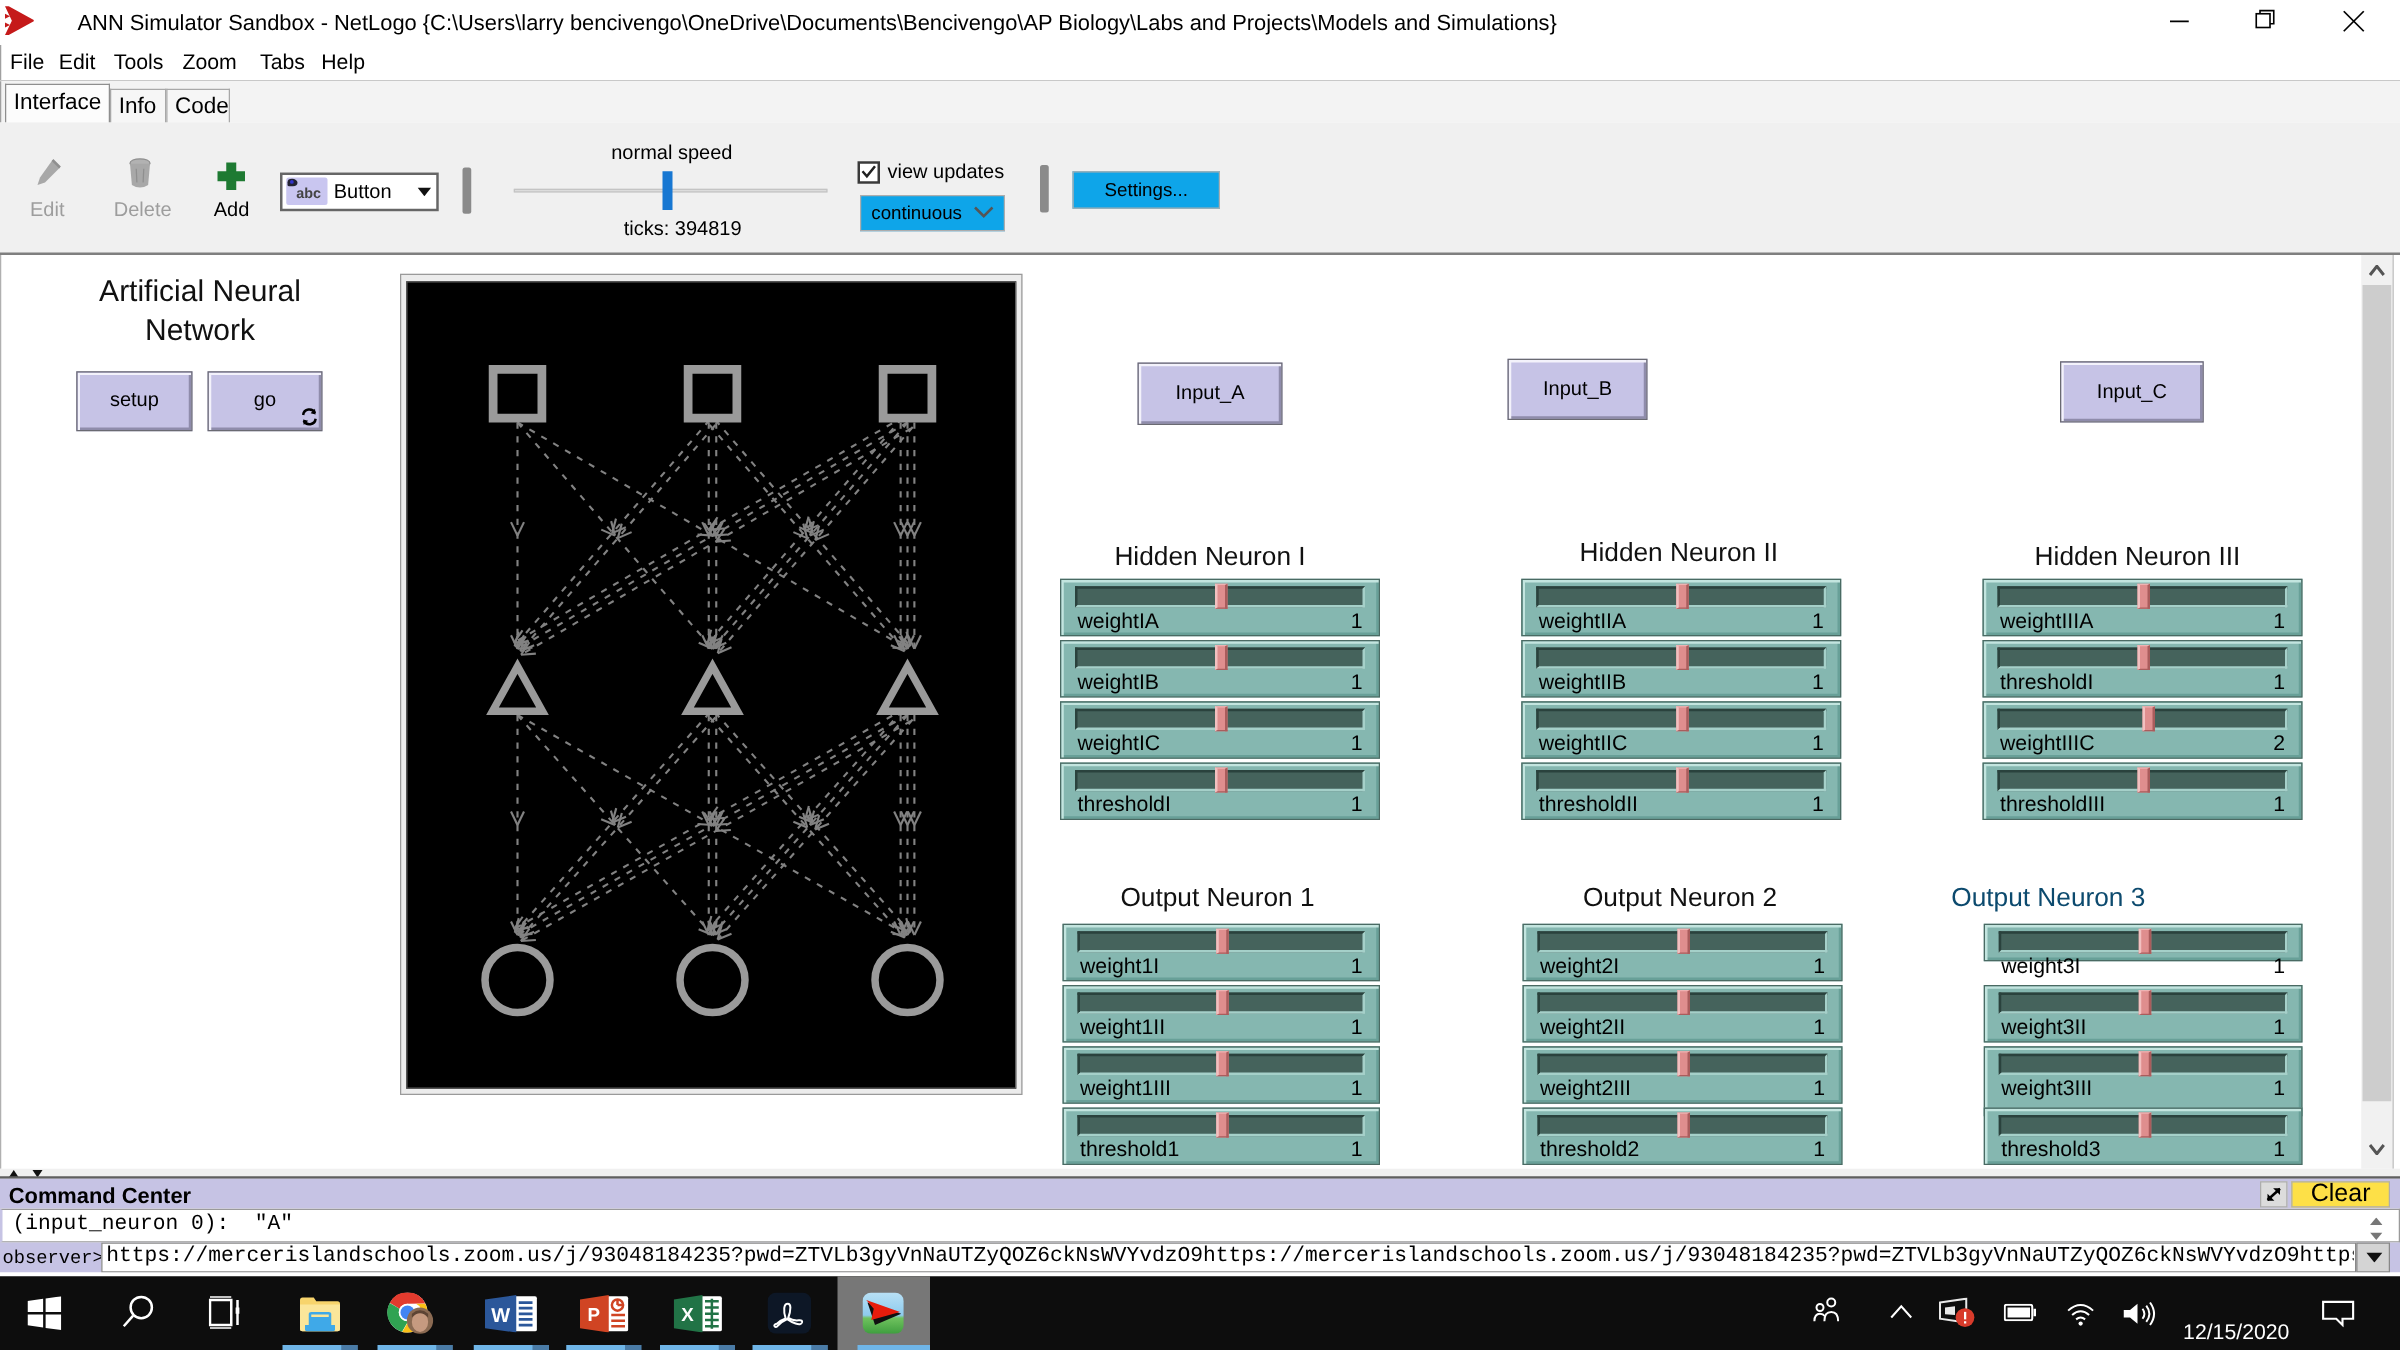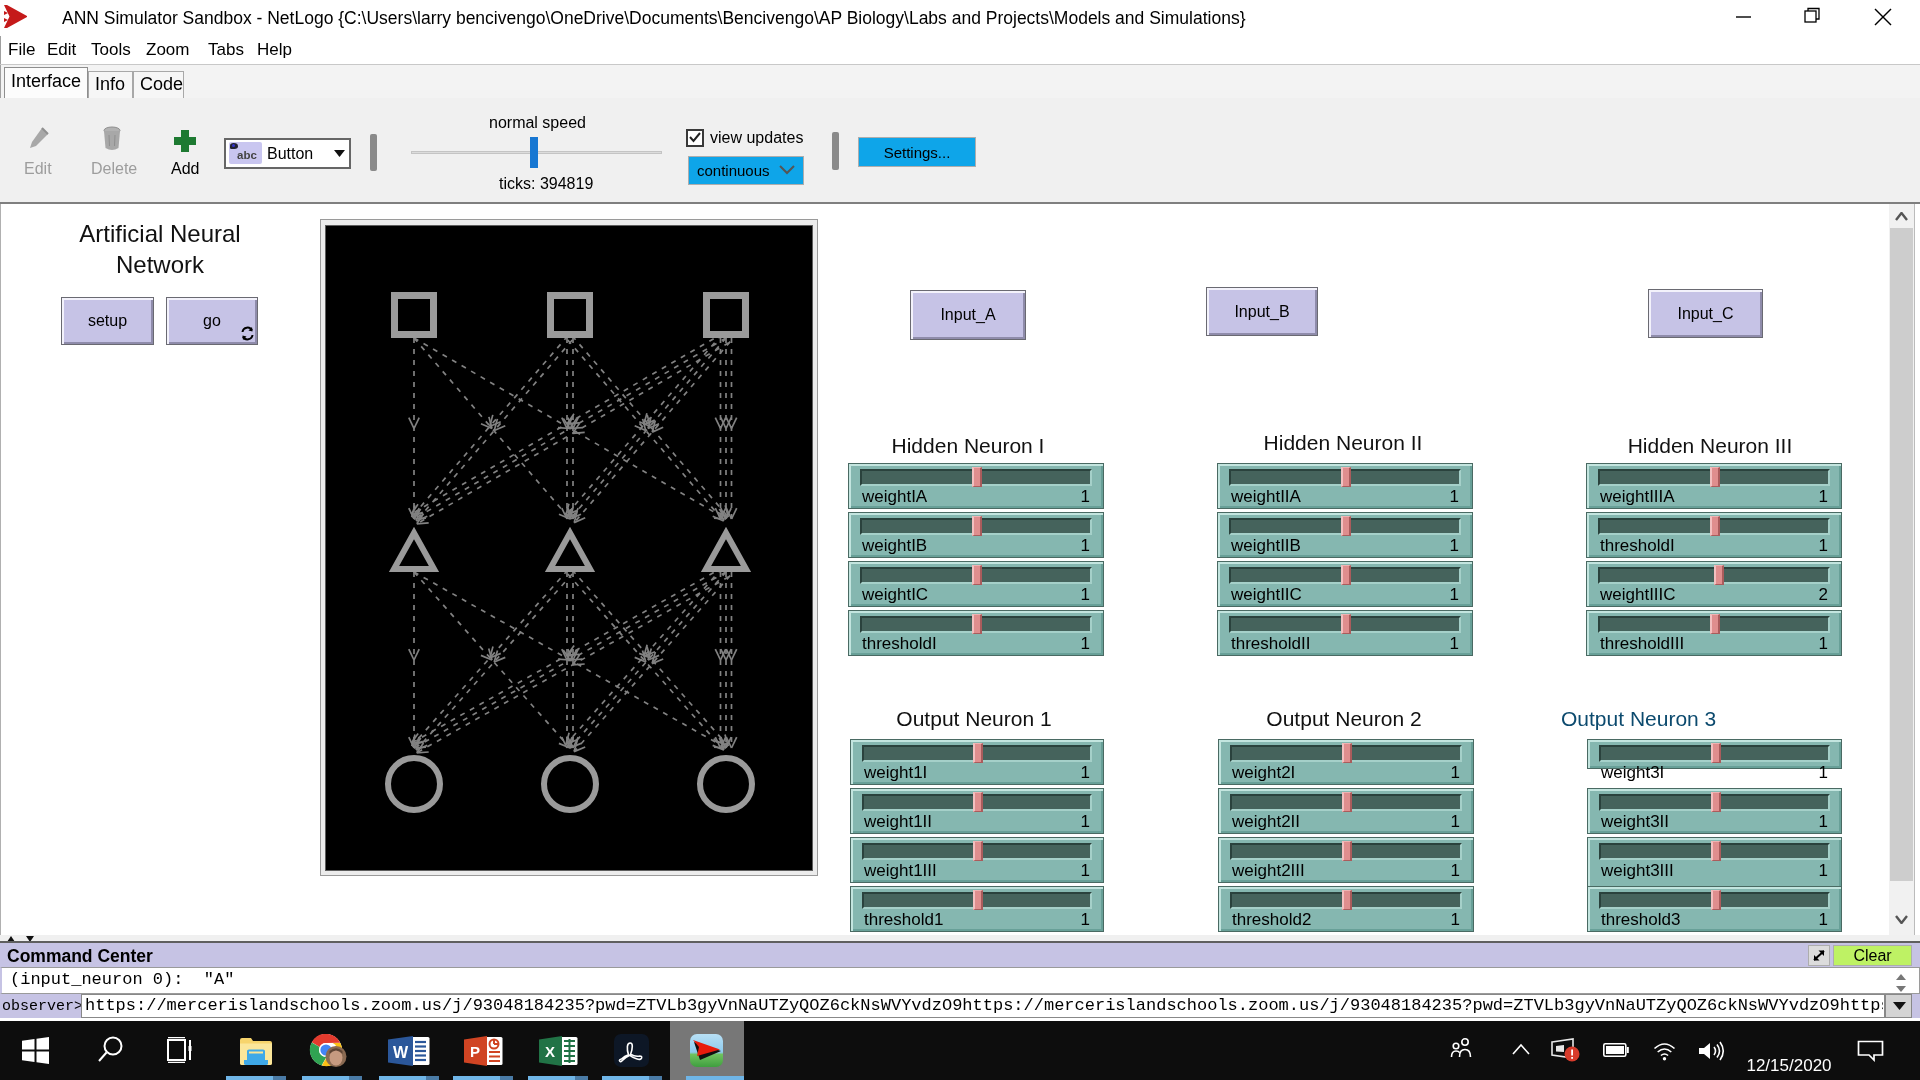--- a/index.html
+++ b/index.html
@@ -464,21 +464,21 @@
   </svg>
 <div class="abs" style="left:0;top:941px;width:1920px;height:2px;background:#5f5f5f"></div>
 <div class="abs" style="left:0;top:943px;width:1920px;height:24px;background:#c6c3e4"></div>
 <div class="t" style="left:7px;top:946px;font-size:17.5px;font-weight:bold;color:#000">Command Center</div>
 <div class="winbtn" style="left:1808px;top:945px;width:22px;height:21px;background:#dcdcdc"></div>
 <svg class="abs" style="left:1812px;top:949px" width="14" height="13" viewBox="0 0 14 13">
     <line x1="2" y1="11" x2="12" y2="2" stroke="#000" stroke-width="2"></line>
     <path d="M12 7 V1.5 H6.5 Z" fill="#000"></path>
     <path d="M2 6 V11.5 H7.5 Z" fill="#000"></path>
   </svg>
-<div class="winbtn" style="left:1833px;top:945px;width:79px;height:21px;background:#bef264;font-size:16px">Clear</div>
+<div class="winbtn" style="left:1833px;top:945px;width:79px;height:21px;background:#fde047;font-size:20px">Clear</div>
 <div class="abs" style="left:0;top:967px;width:1920px;height:27px;background:#fff;border:1px solid #9a9a9a;border-left:2px solid #c6c3e4"></div>
 <div class="t mono" style="left:10px;top:970px;font-size:17px;color:#000">(input_neuron 0):  "A"</div>
 <svg class="abs" style="left:1896px;top:974px" width="10" height="6">
     <path d="M0 6 L5 0 L10 6 Z" fill="#777"></path>
   </svg>
 <svg class="abs" style="left:1896px;top:986px" width="10" height="6">
     <path d="M0 0 L5 6 L10 0 Z" fill="#777"></path>
   </svg>
 <div class="abs" style="left:0;top:994px;width:1920px;height:24px;background:#c6c3e4"></div>
 <div class="t mono" style="left:2px;top:998px;font-size:15px;color:#000">observer&gt;</div>

